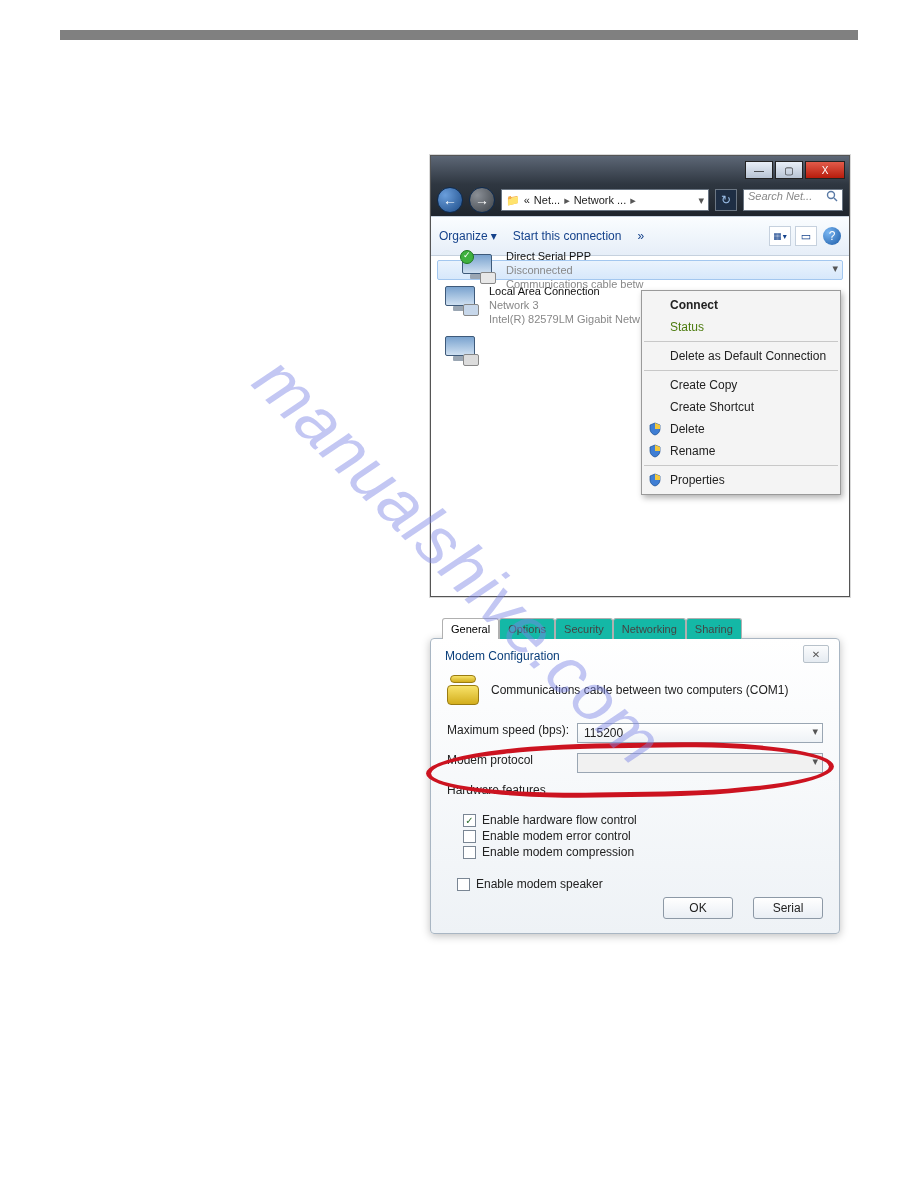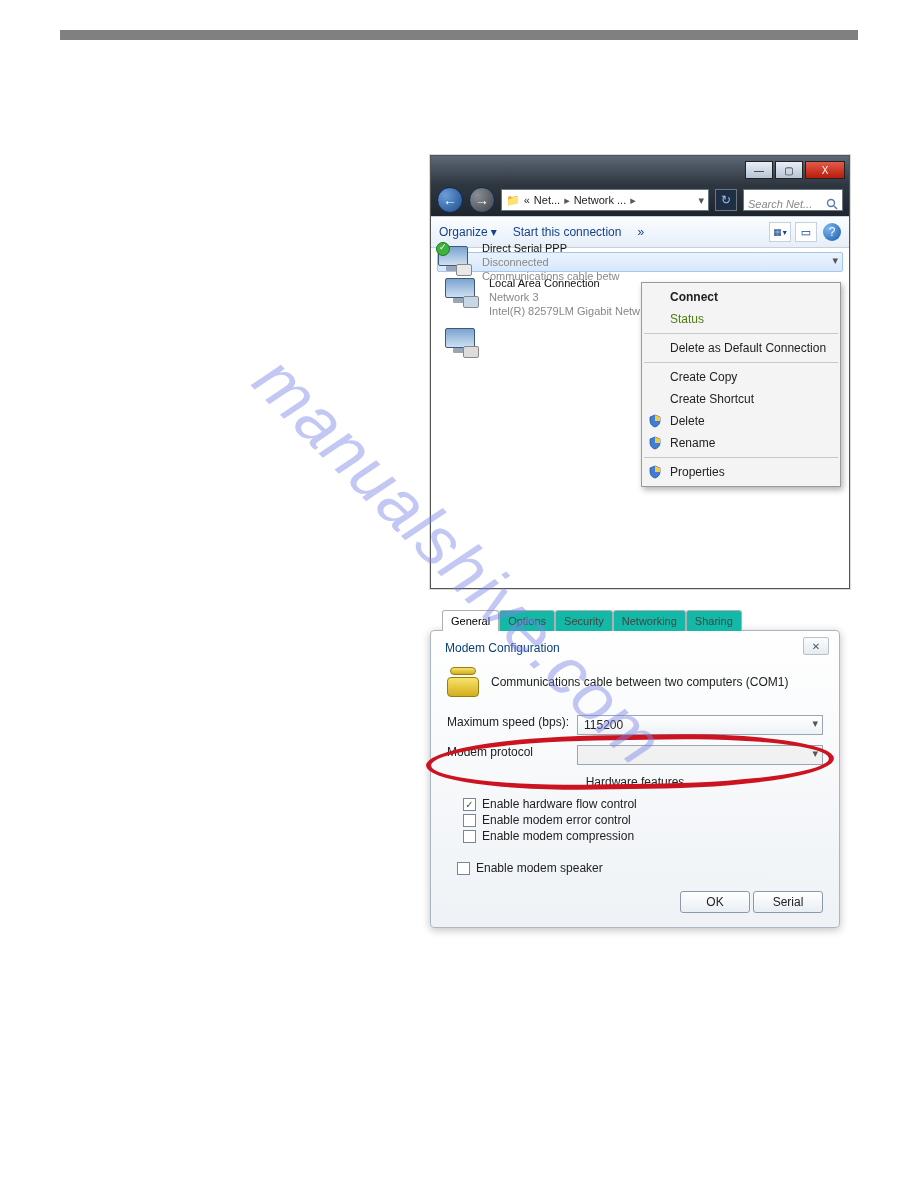--- a/index.html
+++ b/index.html
@@ -21,30 +21,30 @@
   .tbtn { width:28px; height:18px; border:1px solid #222; display:flex; align-items:center; justify-content:center; font-size:10px; color:#fff; }
   .tbtn.min { background:linear-gradient(#e8eef7,#b8c4d4); color:#222;}
   .tbtn.max { background:linear-gradient(#e8eef7,#b8c4d4); color:#222;}
   .tbtn.close { background:linear-gradient(#e25b4a,#b71c0c); width:40px;}
   .navbar { height:32px; background:linear-gradient(#2f3741,#1f252d); display:flex; align-items:center; padding:0 6px; gap:6px; }
   .navbtn { width:26px; height:26px; border-radius:50%; background:radial-gradient(circle at 30% 30%,#6a9edb,#1c4b87); display:flex; align-items:center; justify-content:center; color:#fff; font-size:14px; border:1px solid #0d2a4f;}
   .navbtn.fwd { background:radial-gradient(circle at 30% 30%,#8a8f96,#3d4248);}
   .addr { flex:1; height:22px; background:#fff; border:1px solid #6b7683; display:flex; align-items:center; font-size:11px; padding:0 4px; gap:4px; color:#222;}
   .addr .sep{color:#555;}
   .refresh{width:22px;height:22px;background:#1e2e44;border:1px solid #6b7683;display:flex;align-items:center;justify-content:center;color:#9cc0ea;font-size:12px;}
-  .search{width:100px;height:22px;background:#fff;border:1px solid #6b7683;display:flex;align-items:flex-end;padding:0 4px;font-size:11px;color:#888;font-style:italic;}
+  .search{width:100px;height:22px;background:#fff;border:1px solid #6b7683;display:flex;align-items:flex-start;padding:0 4px;font-size:11px;color:#888;font-style:italic;}
   .search svg{margin-left:auto;}
-  .toolbar { height:32px; background:linear-gradient(#fafdff,#e6eef8); border-top:1px solid #c6d1de; border-bottom:1px solid #c6d1de; display:flex; align-items:center; padding:0 8px; font-size:12px; color:#15428b;}
+  .toolbar { height:40px; background:linear-gradient(#fafdff,#e6eef8); border-top:1px solid #c6d1de; border-bottom:1px solid #c6d1de; display:flex; align-items:center; padding:0 8px; font-size:12px; color:#15428b;}
   .toolbar .item{margin-right:16px; display:flex; align-items:center; gap:3px;}
   .toolbar .spacer{flex:1;}
   .toolbar .ibtn{width:22px;height:20px;border:1px solid #c6d1de;background:#fff;margin-left:4px;display:flex;align-items:center;justify-content:center;font-size:11px;}
   .helpq{width:18px;height:18px;border-radius:50%;background:radial-gradient(circle at 30% 30%,#79b6f2,#1a5aa6);color:#fff;font-size:12px;display:flex;align-items:center;justify-content:center;margin-left:6px;}
   .body1 { height:340px; background:#fff; position:relative; padding:4px 0;}
   .conn { display:flex; padding:4px 10px 4px 14px; gap:8px; }
-  .conn.sel { background:linear-gradient(#eaf3fd,#d7e8fb); border:1px solid #a3c7ef; margin:0 6px; border-radius:2px; padding-left:0;}
+  .conn.sel { background:linear-gradient(#eaf3fd,#d7e8fb); border:1px solid #a3c7ef; margin:0 6px; border-radius:2px; padding-left:24px;}
   .cicon{width:36px;height:36px;position:relative;flex-shrink:0;}
   .monitor{width:30px;height:20px;background:linear-gradient(#7aa3cf,#cfe0f1);border:1px solid #3e5a7a;border-radius:2px;position:relative;margin-top:2px;}
   .monitor::after{content:"";position:absolute;left:50%;bottom:-6px;transform:translateX(-50%);width:14px;height:5px;background:#9aa6b3;border-radius:1px;}
   .badge-g{position:absolute;left:-2px;top:-2px;width:14px;height:14px;border-radius:50%;background:#3fb13f;border:1px solid #1f7a1f;}
   .badge-g::after{content:"✓";color:#fff;font-size:9px;position:absolute;left:2px;top:-1px;}
   .ctext{font-size:11px;line-height:14px;}
   .ctext .t1{color:#111;}
   .ctext .t2{color:#888;}
   .ctext .t3{color:#888;}
   .sub-ic{position:absolute;left:18px;top:20px;width:16px;height:12px;background:#e8e8e8;border:1px solid #888;border-radius:2px;}
@@ -69,24 +69,24 @@
   .devrow{display:flex;align-items:center;gap:10px;margin-bottom:18px;}
   .phone-ic{width:34px;height:30px;position:relative;}
   .phone-ic .base{width:32px;height:20px;background:linear-gradient(#f8e36a,#d3ae1d);border:1px solid #9a7c12;border-radius:4px;position:absolute;bottom:0;}
   .phone-ic .hand{width:26px;height:8px;background:linear-gradient(#f8e36a,#d3ae1d);border:1px solid #9a7c12;border-radius:4px;position:absolute;top:0;left:3px;}
   .frow{display:flex;margin-bottom:10px;gap:4px;}
   .frow label{width:126px;}
   .sel{flex:1;height:20px;border:1px solid #9aa6b3;background:linear-gradient(#fff,#eef2f6);padding:0 18px 0 6px;font-size:12px;position:relative;display:flex;align-items:center;}
   .sel::after{content:"▾";position:absolute;right:4px;top:1px;color:#555;font-size:11px;}
   .sel.dis{color:#999;background:#f1f1f1;}
   .gbox{margin:6px 0 10px;}
-  .gbox .gtitle{margin-bottom:8px;text-align:center;}
+  .gbox .gtitle{margin-bottom:16px;}
   .chkrow{display:flex;align-items:center;gap:6px;margin:2px 0 2px 16px;}
   .chk{width:13px;height:13px;border:1px solid #7a8694;background:#fff;display:inline-flex;align-items:center;justify-content:center;font-size:10px;color:#2c6e2c;}
-  .btns{display:flex;justify-content:flex-end;gap:3px;margin-top:16px;}
+  .btns{display:flex;justify-content:flex-end;gap:20px;margin-top:6px;}
   .btn{min-width:70px;padding:3px 12px;border:1px solid #8d99a6;border-radius:3px;background:linear-gradient(#fff,#e9eef4);font-size:12px;text-align:center;}
 
   .oval{position:absolute;border:5px solid #cc1320;border-radius:50%/60%;left:-4px;top:126px;width:408px;height:54px;pointer-events:none;transform:rotate(-1deg);}
 
   .shield svg,.sm-icon svg{display:block;}
 
 </style>
 </head>
 <body>
 

